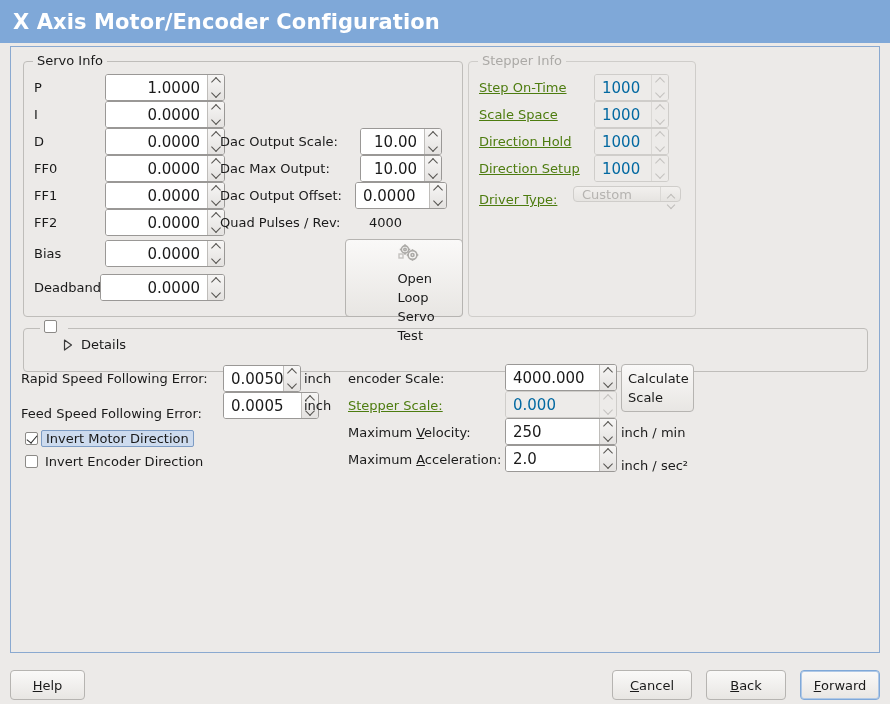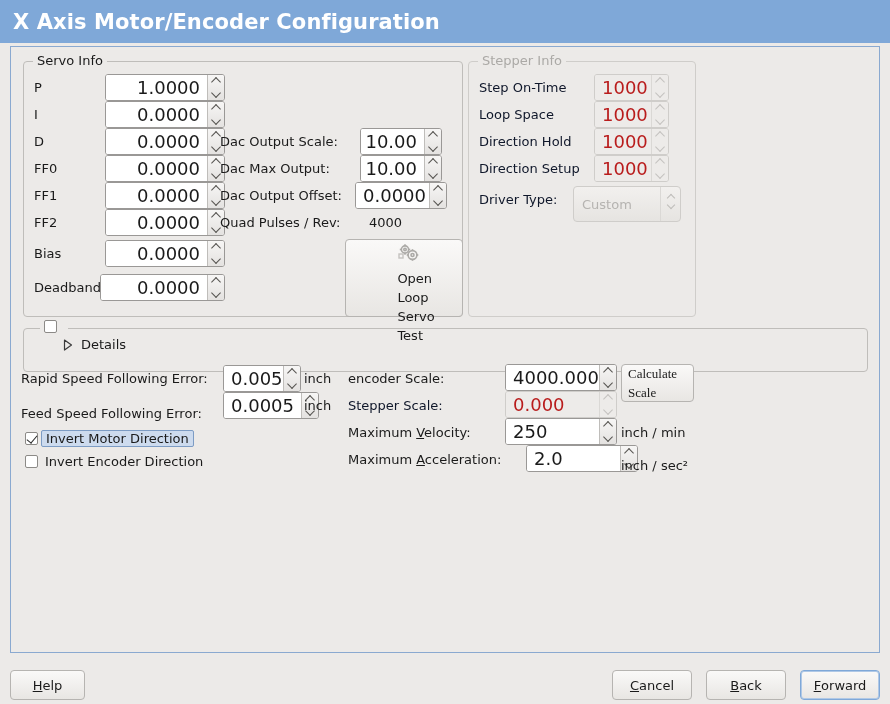--- a/index.html
+++ b/index.html
@@ -50,38 +50,38 @@
     padding: 0 4px;
     font-size: 13px;
     line-height: 16px;
     white-space: nowrap;
   }
   .group.disabled { border-color: #CFCDCA; }
   .group.disabled > .legend { color: #ABA9A6; }
 
   
   .lbl { position:absolute; font-size:13px; line-height:16px; white-space:nowrap; }
-  .lbl.dim { color:#0f172a; }
+  .lbl.dim { color:#4d7c0f;text-decoration:underline; }
   .lbl u { text-decoration: underline; }
 
   
   .spin {
     position: absolute;
     display: flex;
     height: 27px;
     background: #ffffff;
     border: 1px solid #9A9896;
     border-radius: 3px;
     overflow: hidden;
   }
   .spin .val {
     flex: 1;
     display: flex; align-items: center;
     padding: 0 7px;
-    font-size: 18px;
+    font-size: 15px;
     color: #1a1a1a;
     background: #ffffff;
     overflow: hidden;
     white-space: nowrap;
   }
   .spin.right .val { justify-content: flex-end; }
   .spin .btns {
     width: 17px;
     background: linear-gradient(to bottom,#F7F6F5,#E4E2E0);
     border-left: 1px solid #BFBDBA;
@@ -93,28 +93,28 @@
   .spin .btns .ar::after {
     content:""; position:absolute; left:50%; top:50%;
     width:6px; height:6px;
     border-left:1.4px solid #55534F; border-top:1.4px solid #55534F;
     transform: translate(-50%,-35%) rotate(45deg);
   }
   .spin .btns .ar.dn::after {
     transform: translate(-50%,-65%) rotate(-135deg);
   }
   .spin.disabled { border-color:#CFCDCA; background:#EDEBE9; }
-  .spin.disabled .val { background:#EDEBE9; color:#b91c1c; }
+  .spin.disabled .val { background:#EDEBE9; color:#0369a1; }
   .spin.disabled .btns { background:#EDEBE9; border-left-color:#DAD8D5; }
   .spin.disabled .btns .ar::after { border-color:#C4C2BF; }
 
   
   .combo {
     position:absolute; display:flex; align-items:center;
-    height:36px;
+    height:16px;
     background: linear-gradient(to bottom,#F2F0EE,#E6E4E1);
     border:1px solid #CFCDCA; border-radius:4px;
   }
   .combo .ctext { flex:1; padding:0 8px; color:#B5B3B0; font-size:13px; }
   .combo .carr {
     width:20px; height:100%;
     border-left:1px solid #DAD8D5;
     position:relative;
   }
   .combo .carr::before, .combo .carr::after {
@@ -314,21 +314,21 @@
         <span>Servo</span>
         <span>Test</span>
       </span>
     </div>
   </div>
 
   <div class="group disabled" style="left:457px; top:14px; width:228px; height:256px;">
     <span class="legend">Stepper Info</span>
 
     <span class="lbl dim" style="left:10px; top:18px;">Step On-Time</span>
-    <span class="lbl dim" style="left:10px; top:45px;">Loop Space</span>
+    <span class="lbl dim" style="left:10px; top:45px;">Scale Space</span>
     <span class="lbl dim" style="left:10px; top:72px;">Direction Hold</span>
     <span class="lbl dim" style="left:10px; top:99px;">Direction Setup</span>
     <span class="lbl dim" style="left:10px; top:130px;">Driver Type:</span>
 
     <div class="spin disabled" style="left:125px; top:12px; width:75px;">
       <span class="val">1000</span>
       <span class="btns">
           <span class="ar up"></span>
           <span class="ar dn"></span>
         </span>
@@ -414,37 +414,37 @@
 
   <span class="lbl dim" style="left:337px; top:351px;">Stepper Scale:</span>
   <div class="spin disabled" style="left:494px; top:344px; width:112px;">
     <span class="val">0.000</span>
     <span class="btns">
         <span class="ar up"></span>
         <span class="ar dn"></span>
       </span>
   </div>
 
-  <div class="btn" style="left:610px; top:317px; width:73px; height:38px; flex-direction:column; align-items:flex-start; padding-left:6px; justify-content:center; line-height:19px;font-family:Liberation Serif, serif;">
+  <div class="btn" style="left:610px; top:317px; width:73px; height:48px; flex-direction:column; align-items:flex-start; padding-left:6px; justify-content:center; line-height:19px;">
     <span>Calculate</span>
     <span>Scale</span>
   </div>
 
   <span class="lbl" style="left:337px; top:378px;"><span>Maximum </span><u>V</u><span>elocity:</span></span>
   <div class="spin" style="left:494px; top:371px; width:112px;">
     <span class="val">250</span>
     <span class="btns">
         <span class="ar up"></span>
         <span class="ar dn"></span>
       </span>
   </div>
   <span class="lbl" style="left:610px; top:378px;">inch / min</span>
 
   <span class="lbl" style="left:337px; top:405px;"><span>Maximum </span><u>A</u><span>cceleration:</span></span>
-  <div class="spin" style="left:494px; top:398px; width:112px;margin-left:21px;">
+  <div class="spin" style="left:494px; top:398px; width:112px;">
     <span class="val">2.0</span>
     <span class="btns">
         <span class="ar up"></span>
         <span class="ar dn"></span>
       </span>
   </div>
   <span class="lbl" style="left:610px; top:405px;margin-top:6px;">inch / sec²</span>
 
 </div>
 

